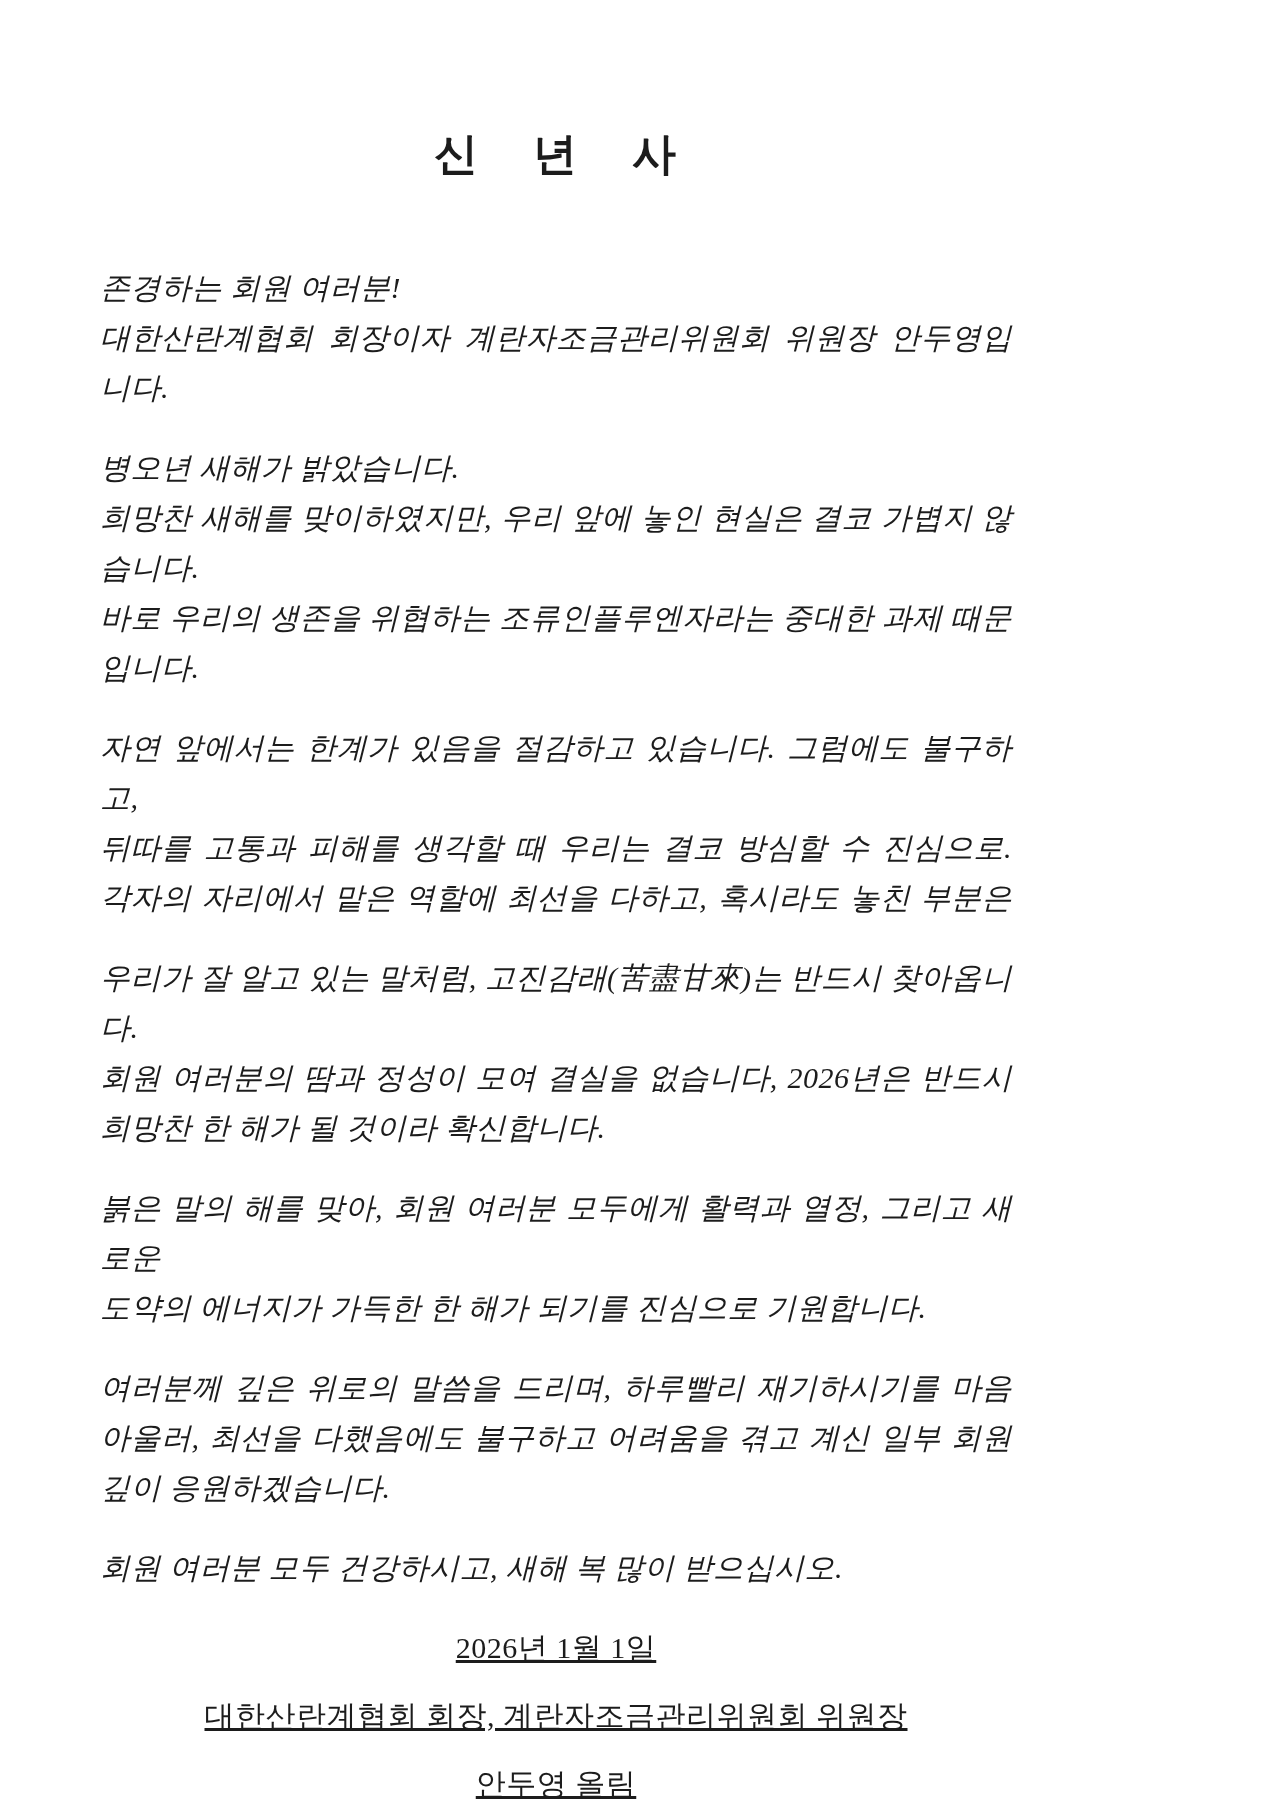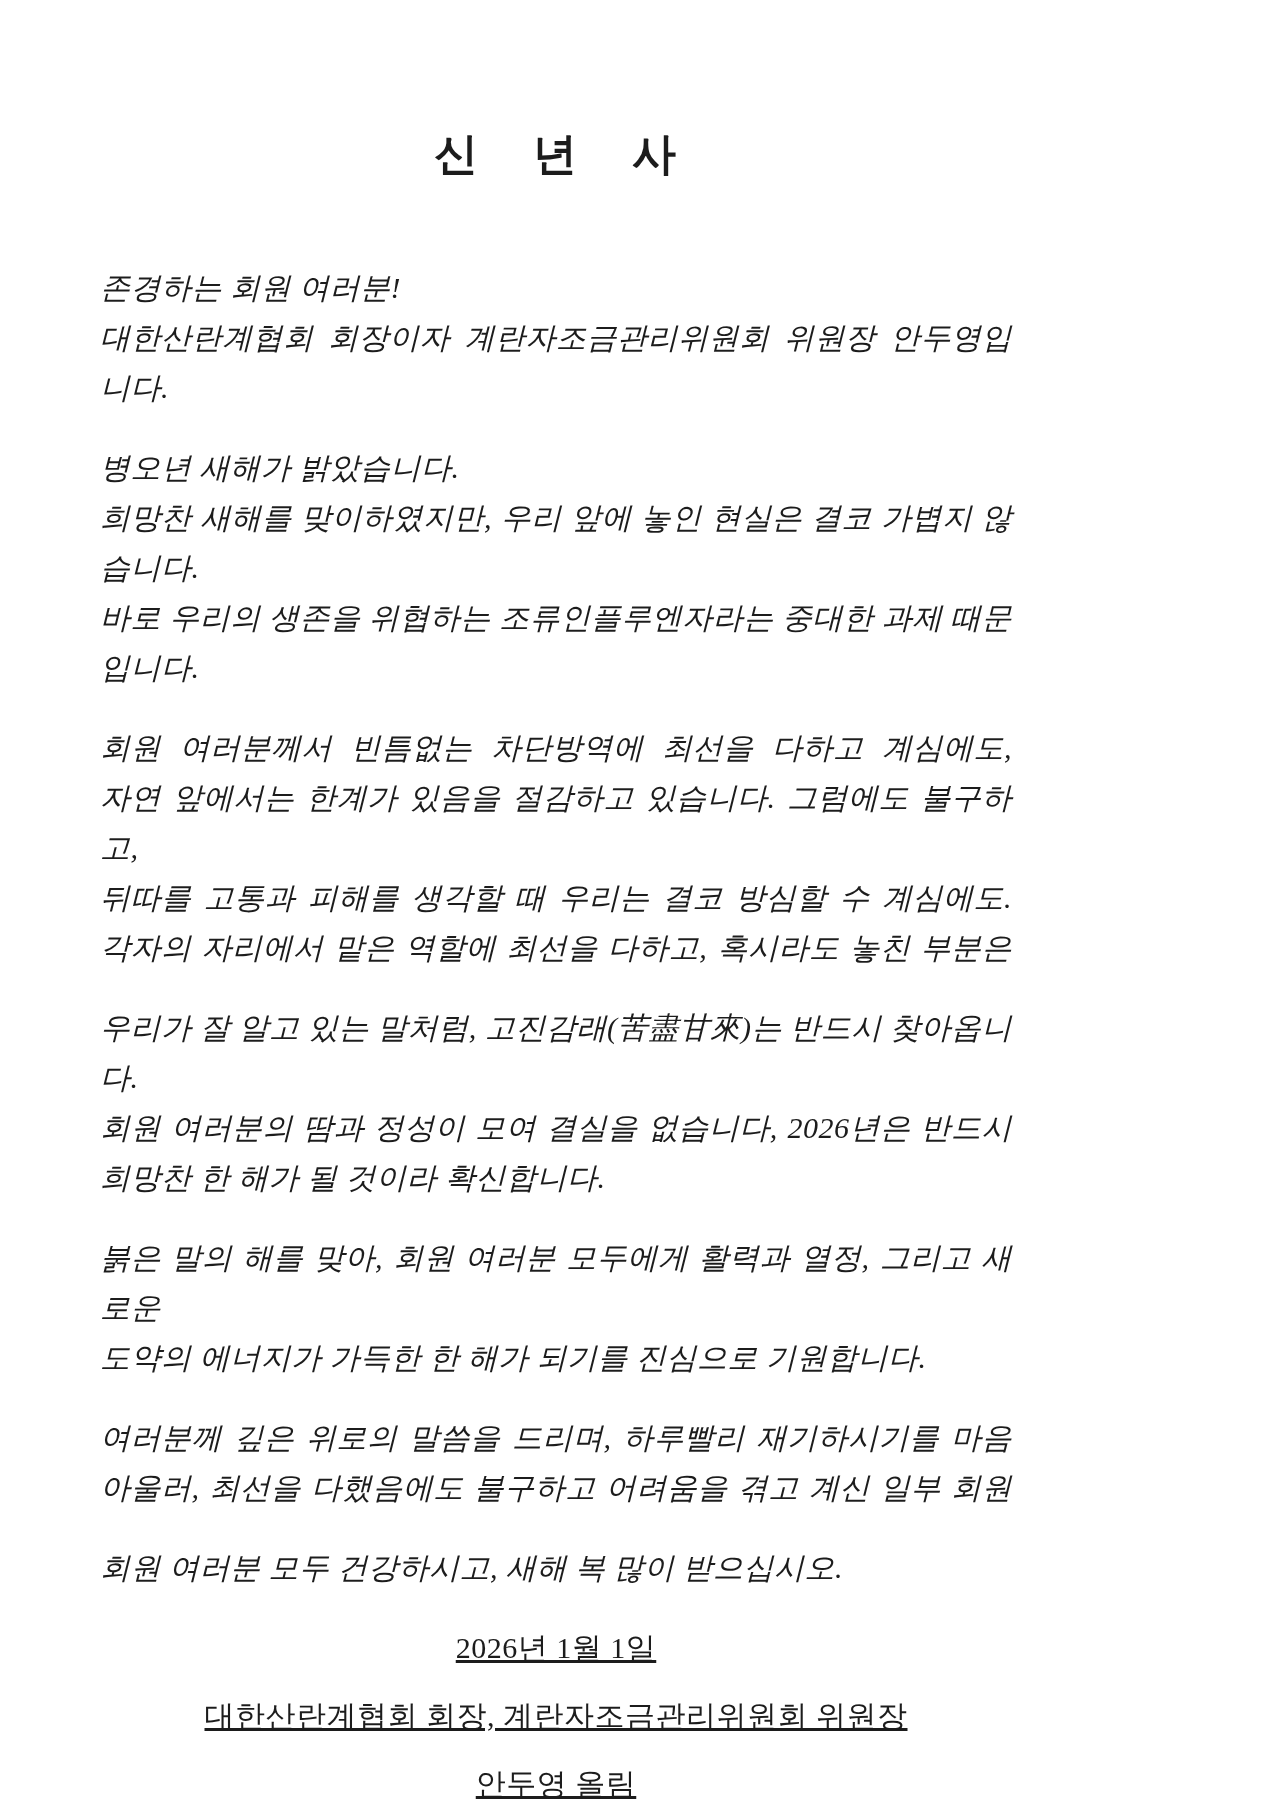--- a/index.html
+++ b/index.html
@@ -70,40 +70,40 @@
     <div class="line j">대한산란계협회 회장이자 계란자조금관리위원회 위원장 안두영입니다.</div>
   </div>
 
   <div class="para">
     <div class="line">병오년 새해가 밝았습니다.</div>
     <div class="line j">희망찬 새해를 맞이하였지만, 우리 앞에 놓인 현실은 결코 가볍지 않습니다.</div>
     <div class="line j">바로 우리의 생존을 위협하는 조류인플루엔자라는 중대한 과제 때문입니다.</div>
   </div>
 
   <div class="para">
-    <div class="line j">회원 여러분께서 빈틈없는 차단방역에 최선을 다하고 계심에도,</div>
     <div class="line j">자연 앞에서는 한계가 있음을 절감하고 있습니다. 그럼에도 불구하고,</div>
-    <div class="line j">뒤따를 고통과 피해를 생각할 때 우리는 결코 방심할 수 계심에도.</div>
+    <div class="line j">뒤따를 고통과 피해를 생각할 때 우리는 결코 방심할 수 진심으로.</div>
     <div class="line j">각자의 자리에서 맡은 역할에 최선을 다하고, 혹시라도 놓친 부분은</div>
   </div>
 
   <div class="para">
     <div class="line j">우리가 잘 알고 있는 말처럼, 고진감래(苦盡甘來)는 반드시 찾아옵니다.</div>
     <div class="line j">회원 여러분의 땀과 정성이 모여 결실을 없습니다, 2026년은 반드시</div>
     <div class="line">희망찬 한 해가 될 것이라 확신합니다.</div>
   </div>
 
   <div class="para">
     <div class="line j">붉은 말의 해를 맞아, 회원 여러분 모두에게 활력과 열정, 그리고 새로운</div>
     <div class="line">도약의 에너지가 가득한 한 해가 되기를 진심으로 기원합니다.</div>
   </div>
 
   <div class="para">
     <div class="line j">여러분께 깊은 위로의 말씀을 드리며, 하루빨리 재기하시기를 마음</div>
     <div class="line j">아울러, 최선을 다했음에도 불구하고 어려움을 겪고 계신 일부 회원</div>
+    <div class="line">깊이 응원하겠습니다.</div>
   </div>
 
   <div class="para">
     <div class="line">회원 여러분 모두 건강하시고, 새해 복 많이 받으십시오.</div>
   </div>
 
   <div class="closing">
     <div class="cline">2026년 1월 1일</div>
     <div class="cline">대한산란계협회 회장, 계란자조금관리위원회 위원장</div>
     <div class="cline">안두영 올림</div>

